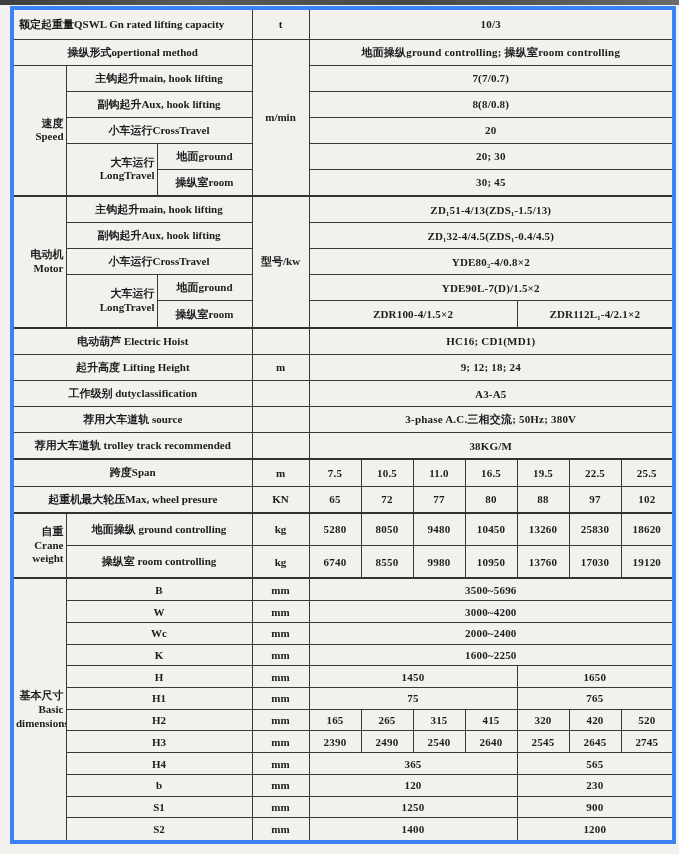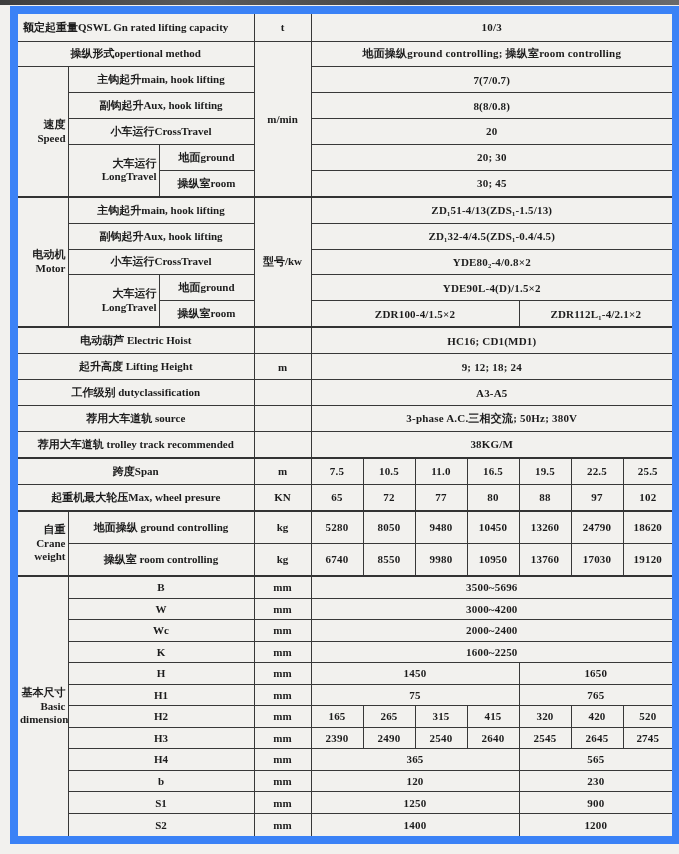--- a/index.html
+++ b/index.html
@@ -23,21 +23,21 @@
   }
   td{
     border:1.5px solid #383838;
     text-align:center;
     vertical-align:middle;
     font-weight:bold;
     font-size:11px;
     padding:1px 2px;
     overflow:hidden;
   }
-  table.spec{border:8px solid #3b82f6;}
+  table.spec{border:4px solid #3b82f6;}
   tr.sec td{border-top:2px solid #333;}
   td.g{white-space:pre-line;line-height:1.25;text-align:right;}
   td.left{text-align:left;padding-left:5px;}
   td.unit{font-size:11px;}
   td.val{font-size:11px;letter-spacing:0.2px;}
 </style>
 </head>
 <body>
 
 <div class="scan-edge"></div>
@@ -107,21 +107,21 @@
     <td colspan="7" class="val">ZD₁32-4/4.5(ZDS₁-0.4/4.5)</td>
   </tr>
   <tr>
     <td colspan="2">小车运行CrossTravel</td>
     <td colspan="7" class="val">YDE80₂-4/0.8×2</td>
   </tr>
   <tr>
     <td rowspan="2" class="g">大车运行
 LongTravel</td>
     <td>地面ground</td>
-    <td colspan="7" class="val">YDE90L-4(D)/1.5×2</td>
+    <td colspan="7" class="val">YDE90L-7(D)/1.5×2</td>
   </tr>
   <tr>
     <td>操纵室room</td>
     <td colspan="4" class="val">ZDR100-4/1.5×2</td>
     <td colspan="3" class="val">ZDR112L₁-4/2.1×2</td>
   </tr>
 
   <tr class="sec">
     <td colspan="3">电动葫芦 Electric Hoist</td>
     <td class="unit"></td>
@@ -175,21 +175,21 @@
     <td rowspan="2" class="g">自重
 Crane
 weight</td>
     <td colspan="2">地面操纵 ground controlling</td>
     <td class="unit">kg</td>
     <td class="val">5280</td>
     <td class="val">8050</td>
     <td class="val">9480</td>
     <td class="val">10450</td>
     <td class="val">13260</td>
-    <td class="val">24790</td>
+    <td class="val">25830</td>
     <td class="val">18620</td>
   </tr>
   <tr>
     <td colspan="2">操纵室 room controlling</td>
     <td class="unit">kg</td>
     <td class="val">6740</td>
     <td class="val">8550</td>
     <td class="val">9980</td>
     <td class="val">10950</td>
     <td class="val">13760</td>

